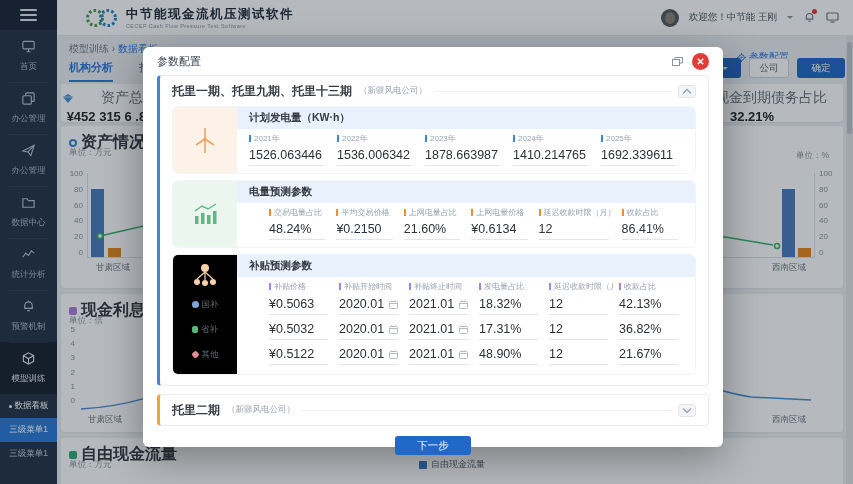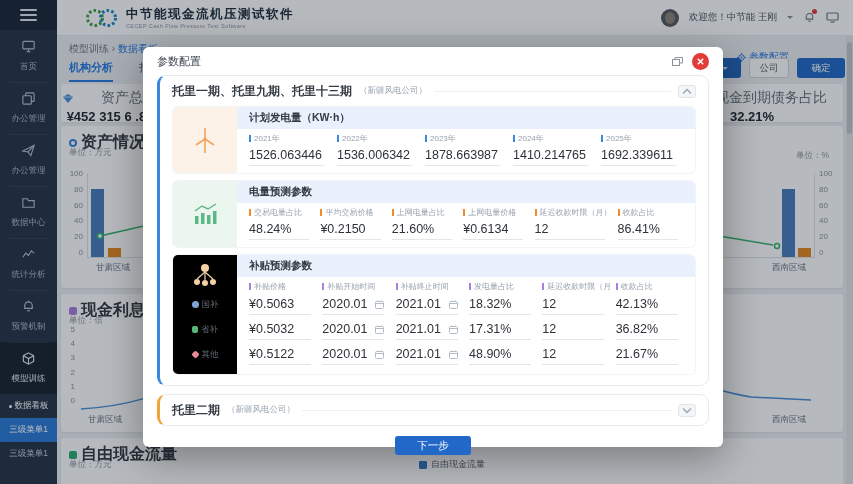--- a/index.html
+++ b/index.html
@@ -67,38 +67,38 @@
   .vthumb { position:absolute; right:1px; top:6px; width:5px; height:92px; background:#bfc6cd; border-radius:3px; }
 
   
   .overlay { position:absolute; inset:0; background:rgba(13,23,35,.30); z-index:40; }
   .modal { position:absolute; left:143px; top:47px; width:580px; height:400px; background:#fff; border-radius:6px;
            z-index:50; box-shadow:0 10px 40px rgba(0,0,0,.35); padding:0 14px; }
   .modal-head { height:28px; display:flex; align-items:center; }
   .modal-title { font-size:11px; color:#3a4450; }
   .mh-icons { margin-left:auto; display:flex; align-items:center; gap:9px; }
   .close-btn { width:17px; height:17px; border-radius:50%; background:#e23c39; display:flex; align-items:center; justify-content:center; cursor:pointer; }
-  .sec { border:1px solid #e7eaee; border-left:3px solid #3a87de; border-radius:9px; background:#fff; padding-bottom:2px; }
+  .sec { border:1px solid #e7eaee; border-left:3px solid #3a87de; border-radius:4px; background:#fff; padding-bottom:2px; }
   .sec.orange { border-left-color:#f0a23c; padding-bottom:0; margin-top:8px; }
   .sec-head { height:30px; display:flex; align-items:center; gap:7px; padding:0 12px; }
   .sec-title { font-size:12px; font-weight:bold; color:#333a42; white-space:nowrap; }
   .sec-sub { font-size:8.5px; color:#9aa5b1; white-space:nowrap; }
   .sec-line { flex:1; height:1px; background:#eef1f4; }
   .chev-btn { width:18px; height:13px; background:#f3f5f8; border:1px solid #e2e6ea; border-radius:3px;
               display:flex; align-items:center; justify-content:center; cursor:pointer; flex:none; }
   .panel { display:flex; margin:0 12px 6px; border:1px solid #f2f4f7; border-radius:6px; overflow:hidden; }
   .p-ic { width:64px; flex:none; display:flex; align-items:center; justify-content:center; }
   .p-ic.tint-o { background:#fdf2e7; }
   .p-ic.tint-g { background:#eaf6ee; }
   .p-ic.tint-p { background:#000000; flex-direction:column; justify-content:flex-start; }
   .p-main { flex:1; min-width:0; }
   .p-strip { height:22px; background:#e9f2fc; display:flex; align-items:center; padding:0 12px; font-size:10.5px; font-weight:bold; color:#333a42; }
   .p-body { padding:4px 12px 7px; }
   .grid5 { display:grid; grid-template-columns:repeat(5,1fr); column-gap:6px; }
-  .grid6 { display:grid; grid-template-columns:repeat(6,1fr); column-gap:6px; }
+  .grid6 { display:grid; grid-template-columns:repeat(6,1fr); column-gap:6px;margin-left:20px; }
   .fl { font-size:8px; color:#98a2ad; display:flex; align-items:center; gap:3px; white-space:nowrap; overflow:hidden; }
   .pbar { width:2px; height:7px; flex:none; }
   .pbar.b { background:#3a87de; } .pbar.o { background:#f08c2a; } .pbar.p { background:#a97fe0; }
   .fv { font-size:12.5px; color:#2d3238; border-bottom:1px solid #e2e6ea; width:92%; padding:2px 0 3px; margin-top:2px;
         min-height:13px; display:flex; align-items:center; justify-content:space-between; cursor:text; }
   .srow { height:25px; align-items:start; }
   .srow .fv { margin-top:3px; }
   .rlab { height:25px; display:flex; align-items:center; gap:3px; font-size:8.5px; color:#5d6873; }
   .dot-b { width:7px; height:7px; border-radius:50%; background:#7ea6d8; }
   .dot-g { width:6px; height:7px; border-radius:2px; background:#58b87a; }

